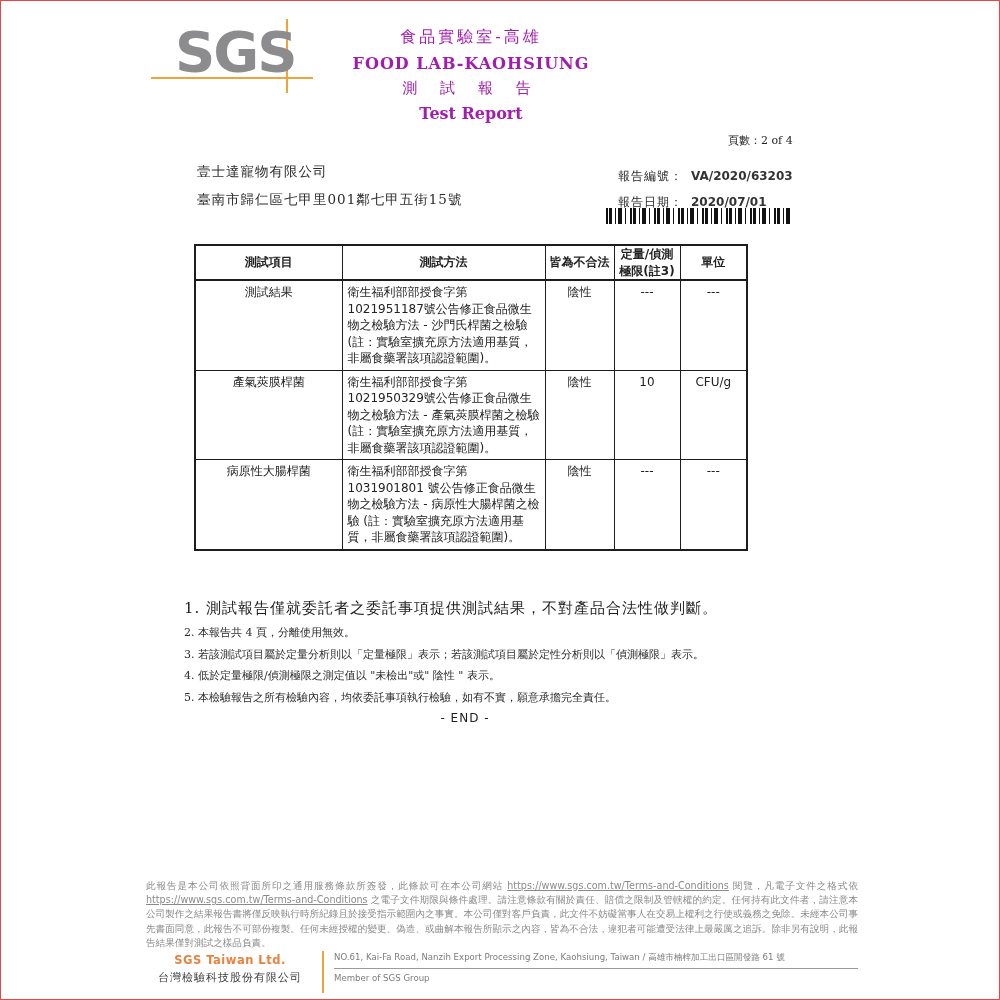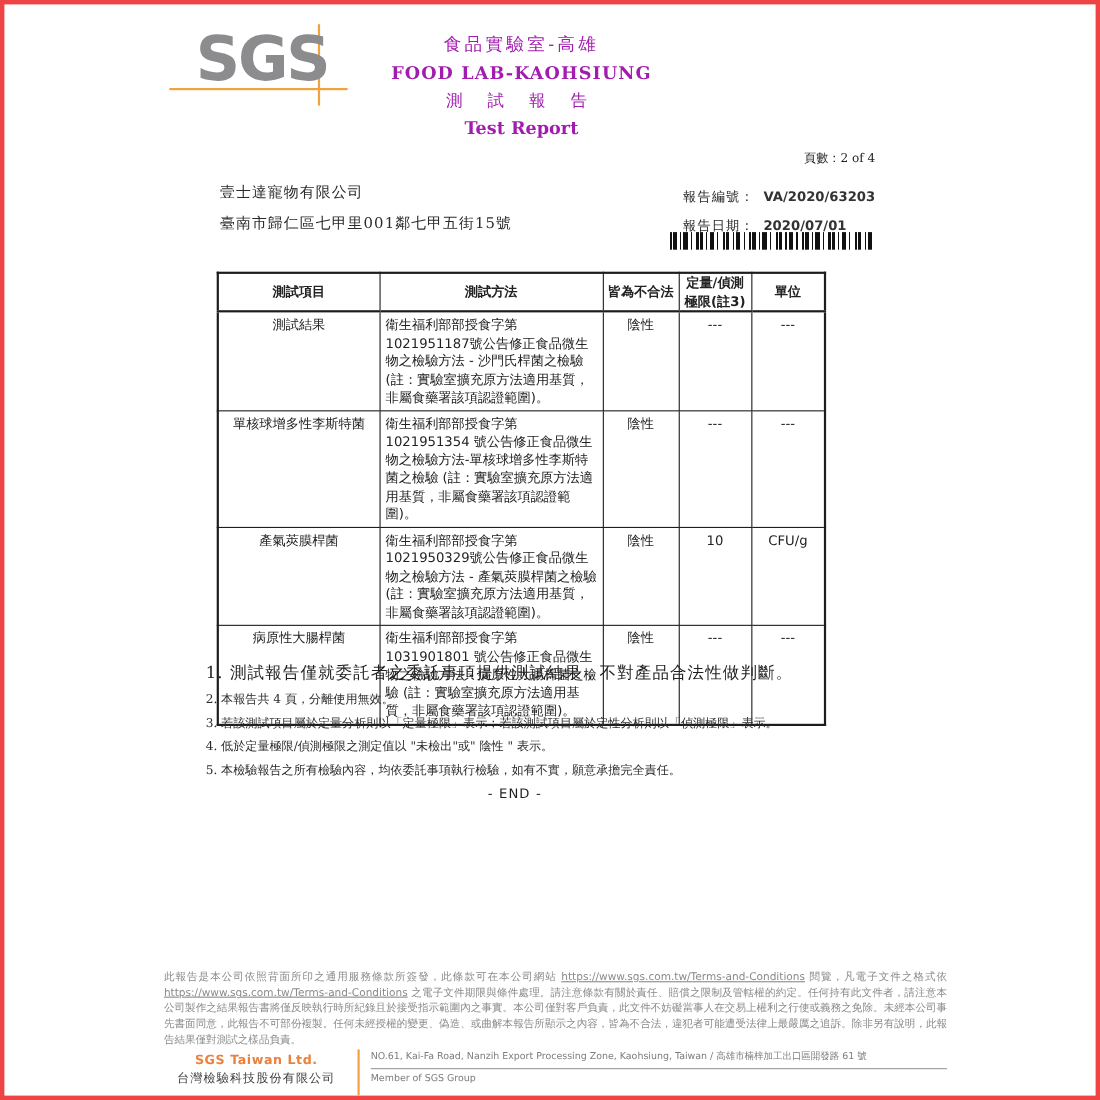--- a/index.html
+++ b/index.html
@@ -1,20 +1,20 @@
 <!DOCTYPE html>
 <html><head>
 <meta charset="utf-8">
 <style>
   * { margin:0; padding:0; box-sizing:border-box; }
   html,body { background:#ffffff; }
   body { font-family:"DejaVu Sans", sans-serif; color:#2b2b2b; }
   .page {
     position:relative; width:1000px; height:1000px; margin:0 auto;
-    background:#ffffff; border:4px solid #ef4444; overflow:hidden;
+    background:#ffffff; border:1px solid #ef4444; overflow:hidden;
   }
 
   
   .logo-box { position:absolute; left:150px; top:15px; width:170px; height:90px; }
   .logo-text {
     position:absolute; left:24px; top:8px;
     font-family:"DejaVu Sans", sans-serif; font-weight:bold;
     font-size:56px; line-height:56px; letter-spacing:-2px; color:#8c8c8e;
   }
   .logo-hline { position:absolute; left:0; top:61px; width:162px; height:2px; background:#f0a23f; }
@@ -139,27 +139,20 @@
         </tr>
       </thead>
       <tbody>
         <tr class="r1">
           <td class="c-item">測試結果</td>
           <td class="c-meth">衛生福利部部授食字第1021951187號公告修正食品微生物之檢驗方法 - 沙門氏桿菌之檢驗 (註：實驗室擴充原方法適用基質，非屬食藥署該項認證範圍)。</td>
           <td class="c-res">陰性</td>
           <td class="c-lim">---</td>
           <td class="c-unit">---</td>
         </tr>
-        <tr class="r2">
-          <td class="c-item">單核球增多性李斯特菌</td>
-          <td class="c-meth">衛生福利部部授食字第1021951354 號公告修正食品微生物之檢驗方法-單核球增多性李斯特菌之檢驗 (註：實驗室擴充原方法適用基質，非屬食藥署該項認證範圍)。</td>
-          <td class="c-res">陰性</td>
-          <td class="c-lim">---</td>
-          <td class="c-unit">---</td>
-        </tr>
         <tr class="r3">
           <td class="c-item">產氣莢膜桿菌</td>
           <td class="c-meth">衛生福利部部授食字第1021950329號公告修正食品微生物之檢驗方法 - 產氣莢膜桿菌之檢驗 (註：實驗室擴充原方法適用基質，非屬食藥署該項認證範圍)。</td>
           <td class="c-res">陰性</td>
           <td class="c-lim">10</td>
           <td class="c-unit">CFU/g</td>
         </tr>
         <tr class="r4">
           <td class="c-item">病原性大腸桿菌</td>
           <td class="c-meth">衛生福利部部授食字第1031901801 號公告修正食品微生物之檢驗方法 - 病原性大腸桿菌之檢驗 (註：實驗室擴充原方法適用基質，非屬食藥署該項認證範圍)。</td>

